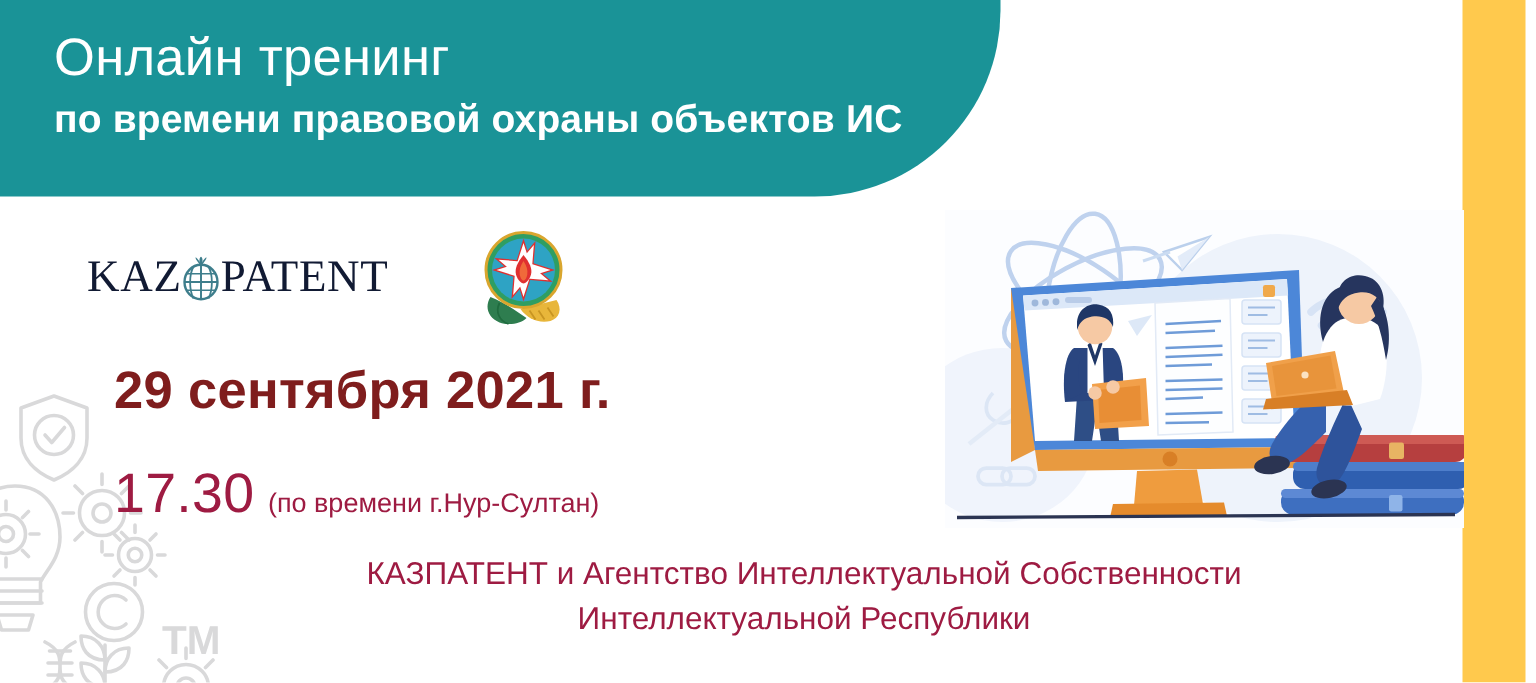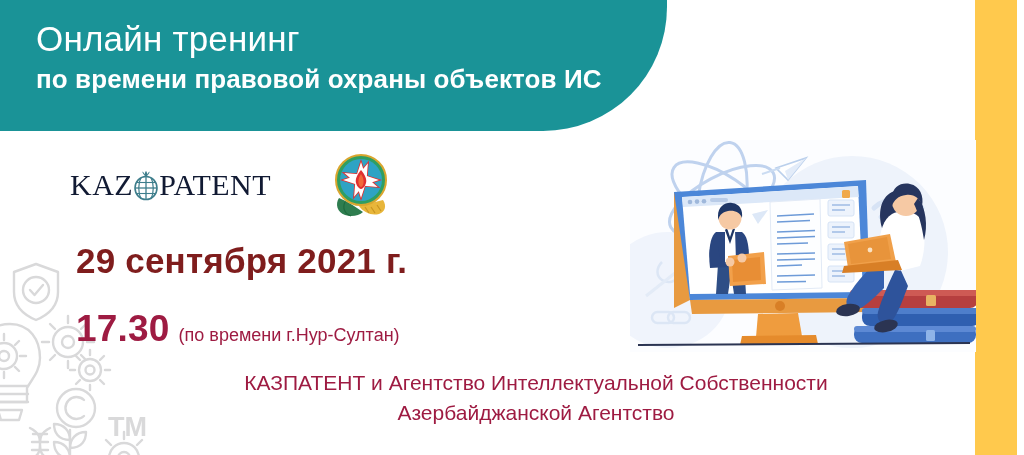--- a/index.html
+++ b/index.html
@@ -34,21 +34,21 @@
   }
 
   
   .watermarks{
     position:absolute; left:-12px; top:252px; width:200px; height:210px;
     opacity:1; pointer-events:none;
   }
 
   
   .logo-row{
-    position:absolute; left:70px; top:150px;
+    position:absolute; left:58px; top:150px;
     display:flex; align-items:center; gap:58px;
   }
   .kazpatent-logo{ display:flex; align-items:center; }
   .kz-text{
     font-family:"Liberation Serif", serif;
     font-size:30px; font-weight:400; color:#111a33; letter-spacing:.5px;
   }
   .kz-globe{ width:26px; height:30px; margin:0 0px; position:relative; top:1px;}
   .az-emblem{ width:64px; height:70px; }
 
@@ -56,21 +56,21 @@
   .date-line{
     position:absolute; left:76px; top:241px;
     font-size:35px; font-weight:700; color:#7f1d1d; letter-spacing:.2px;
     white-space:nowrap;
   }
   .time-row{
     position:absolute; left:76px; top:308px;
     display:flex; align-items:baseline; white-space:nowrap;
   }
   .time-big{
-    font-size:37px; font-weight:700; color:#9E1B42; letter-spacing:.2px;text-align:center;
+    font-size:37px; font-weight:400; color:#9E1B42; letter-spacing:.2px;text-align:center;
   }
   .time-note{
     font-size:18px; font-weight:400; color:#9E1B42; margin-left:9px;
   }
 
   
   .caption{
     position:absolute; left:166px; top:368px; width:740px;
     text-align:center; color:#9E1B42;
     font-size:21px; font-weight:400; line-height:1.42;
@@ -213,21 +213,21 @@
 
 <div class="date-line">29 сентября 2021 г.</div>
 
 <div class="time-row">
   <span class="time-big">17.30</span>
   <span class="time-note">(по времени г.Нур-Султан)</span>
 </div>
 
 <div class="caption">
   <div>КАЗПАТЕНТ и Агентство Интеллектуальной Собственности</div>
-  <div>Азербайджанской Агентство</div>
+  <div>Интеллектуальной Республики</div>
 </div>
 
 <div class="illustration">
   <svg width="346" height="212" viewBox="0 0 346 212">
     <defs>
       <clipPath id="scrclip">
           <rect x="0" y="0" width="346" height="212"></rect>
         </clipPath>
       <clipPath id="screenclip">
         <polygon points="52,57 228,46 236,155 60,160"></polygon>

